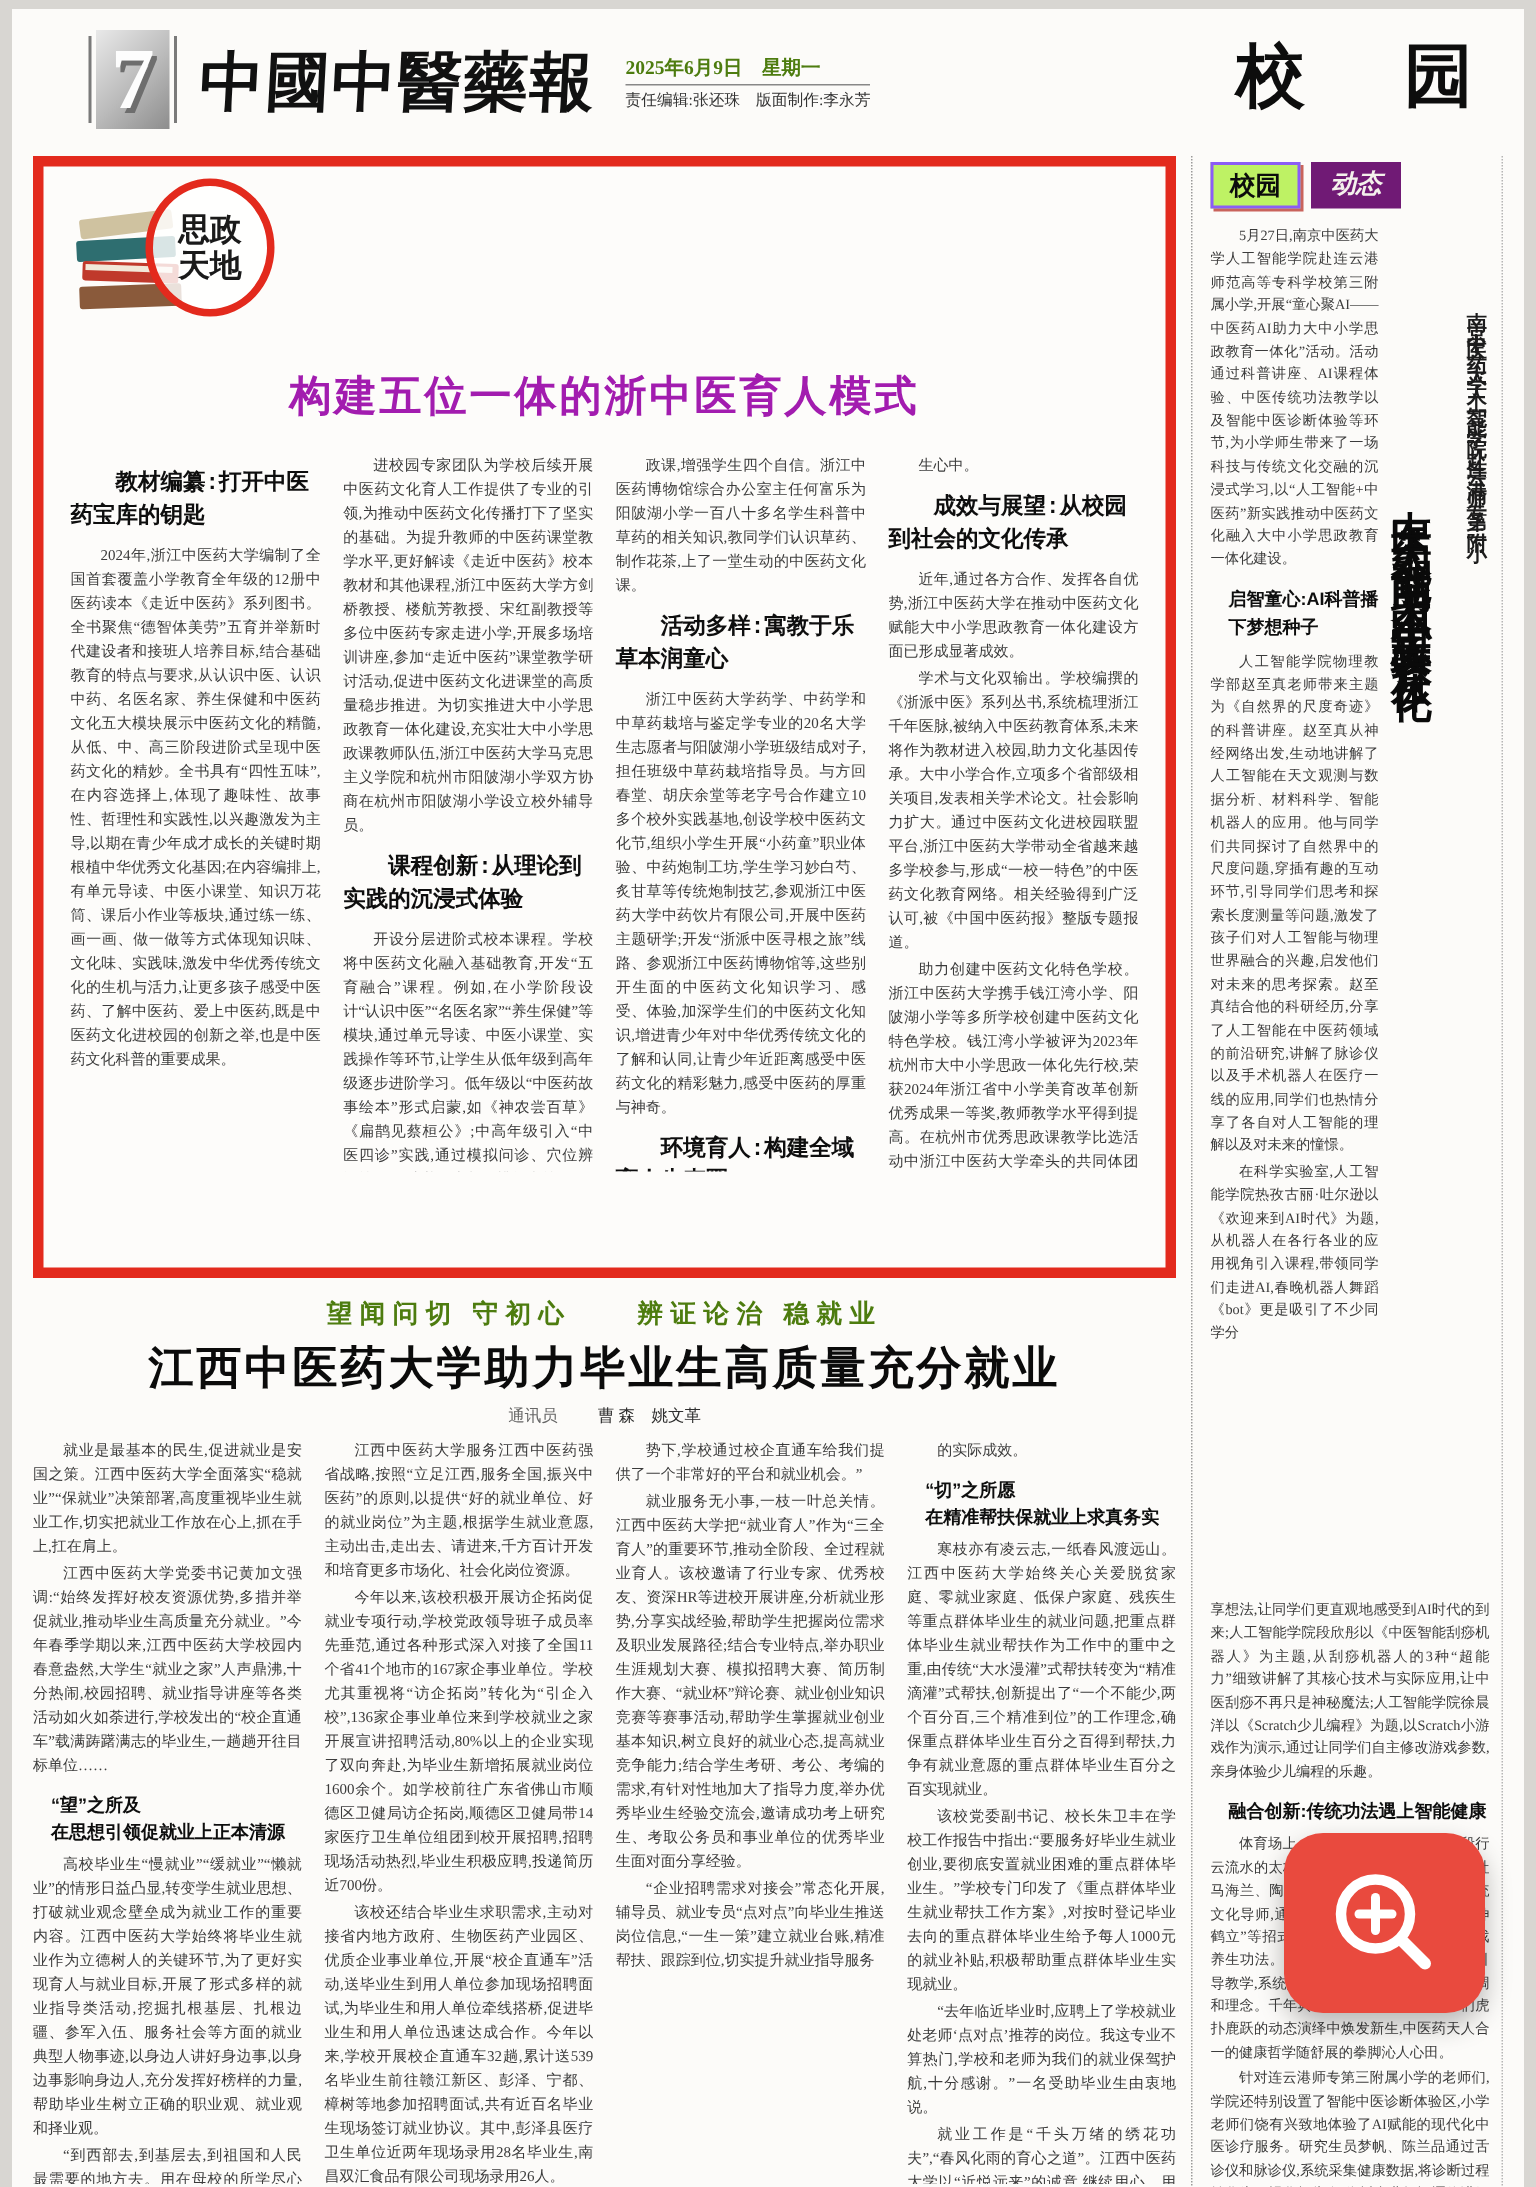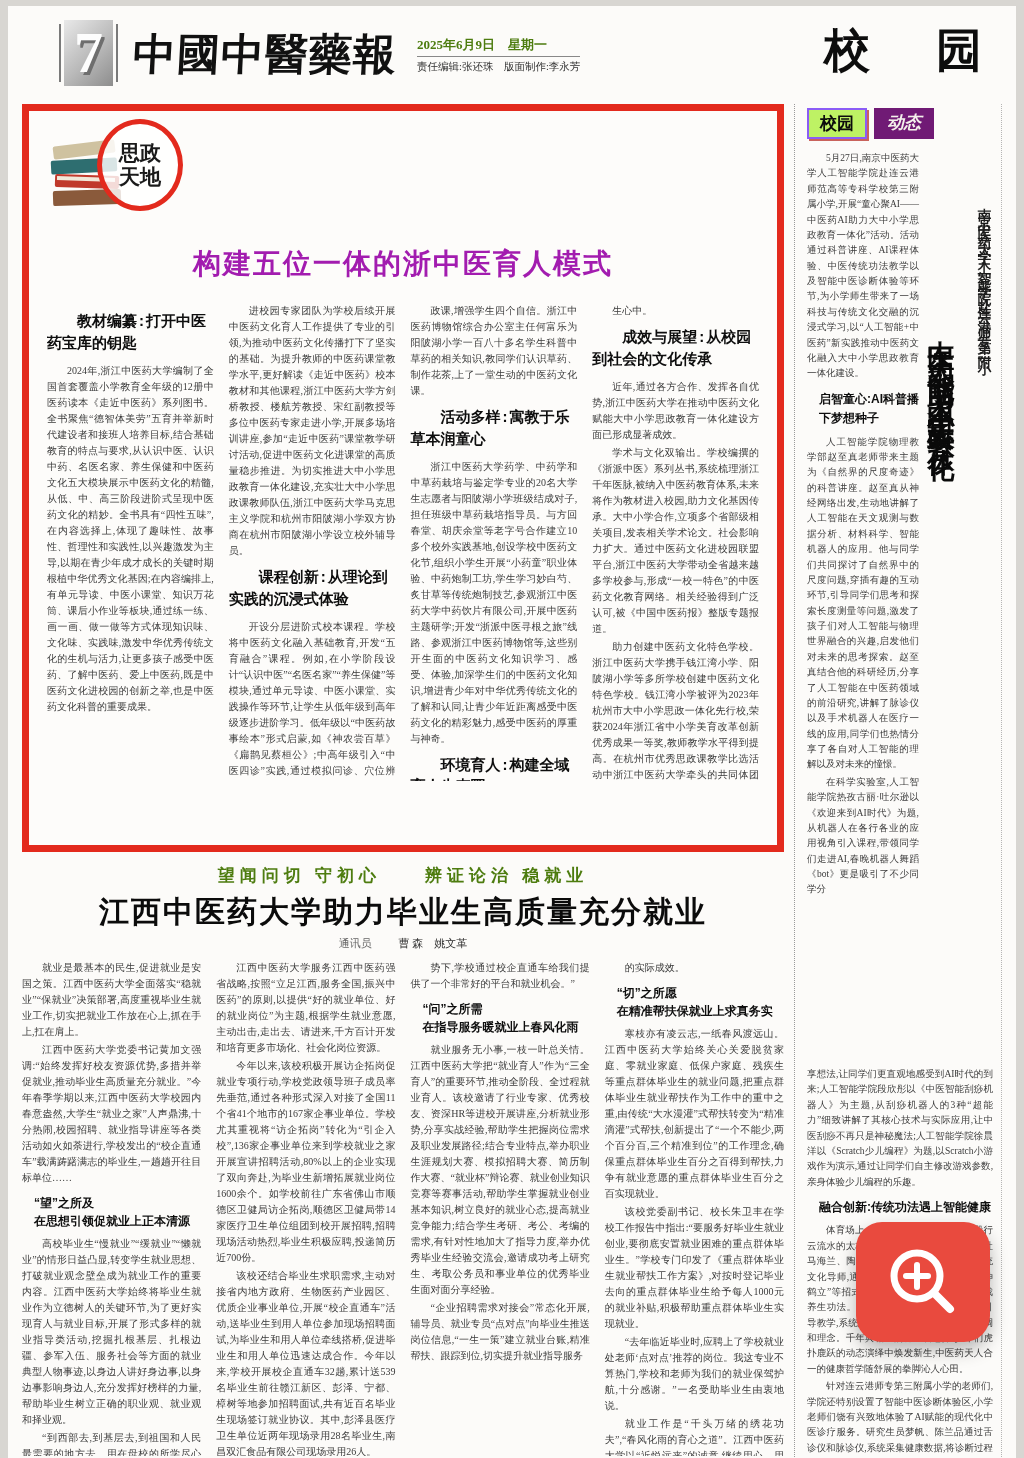--- a/index.html
+++ b/index.html
@@ -164,24 +164,20 @@
 
             </div>
             <div class="col">
               <p>江西中医药大学服务江西中医药强省战略,按照“立足江西,服务全国,振兴中医药”的原则,以提供“好的就业单位、好的就业岗位”为主题,根据学生就业意愿,主动出击,走出去、请进来,千方百计开发和培育更多市场化、社会化岗位资源。</p>
               <p>今年以来,该校积极开展访企拓岗促就业专项行动,学校党政领导班子成员率先垂范,通过各种形式深入对接了全国11个省41个地市的167家企事业单位。学校尤其重视将“访企拓岗”转化为“引企入校”,136家企事业单位来到学校就业之家开展宣讲招聘活动,80%以上的企业实现了双向奔赴,为毕业生新增拓展就业岗位1600余个。如学校前往广东省佛山市顺德区卫健局访企拓岗,顺德区卫健局带14家医疗卫生单位组团到校开展招聘,招聘现场活动热烈,毕业生积极应聘,投递简历近700份。</p>
               <p>该校还结合毕业生求职需求,主动对接省内地方政府、生物医药产业园区、优质企业事业单位,开展“校企直通车”活动,送毕业生到用人单位参加现场招聘面试,为毕业生和用人单位牵线搭桥,促进毕业生和用人单位迅速达成合作。今年以来,学校开展校企直通车32趟,累计送539名毕业生前往赣江新区、彭泽、宁都、樟树等地参加招聘面试,共有近百名毕业生现场签订就业协议。其中,彭泽县医疗卫生单位近两年现场录用28名毕业生,南昌双汇食品有限公司现场录用26人。</p>
 
             </div>
             <div class="col">
               <p>势下,学校通过校企直通车给我们提供了一个非常好的平台和就业机会。”</p>
-              <div class="subhead2">
-                <div>“问”之所需</div>
-                  <div>在指导服务暖就业上春风化雨</div>
-              </div>
               <p>就业服务无小事,一枝一叶总关情。江西中医药大学把“就业育人”作为“三全育人”的重要环节,推动全阶段、全过程就业育人。该校邀请了行业专家、优秀校友、资深HR等进校开展讲座,分析就业形势,分享实战经验,帮助学生把握岗位需求及职业发展路径;结合专业特点,举办职业生涯规划大赛、模拟招聘大赛、简历制作大赛、“就业杯”辩论赛、就业创业知识竞赛等赛事活动,帮助学生掌握就业创业基本知识,树立良好的就业心态,提高就业竞争能力;结合学生考研、考公、考编的需求,有针对性地加大了指导力度,举办优秀毕业生经验交流会,邀请成功考上研究生、考取公务员和事业单位的优秀毕业生面对面分享经验。</p>
               <p>“企业招聘需求对接会”常态化开展,辅导员、就业专员“点对点”向毕业生推送岗位信息,“一生一策”建立就业台账,精准帮扶、跟踪到位,切实提升就业指导服务</p>
             </div>
             <div class="col">
               <p>的实际成效。</p>
               <div class="subhead2">
                 <div>“切”之所愿</div>
                   <div>在精准帮扶保就业上求真务实</div>
               </div>
               <p>寒枝亦有凌云志,一纸春风渡远山。江西中医药大学始终关心关爱脱贫家庭、零就业家庭、低保户家庭、残疾生等重点群体毕业生的就业问题,把重点群体毕业生就业帮扶作为工作中的重中之重,由传统“大水漫灌”式帮扶转变为“精准滴灌”式帮扶,创新提出了“一个不能少,两个百分百,三个精准到位”的工作理念,确保重点群体毕业生百分之百得到帮扶,力争有就业意愿的重点群体毕业生百分之百实现就业。</p>

